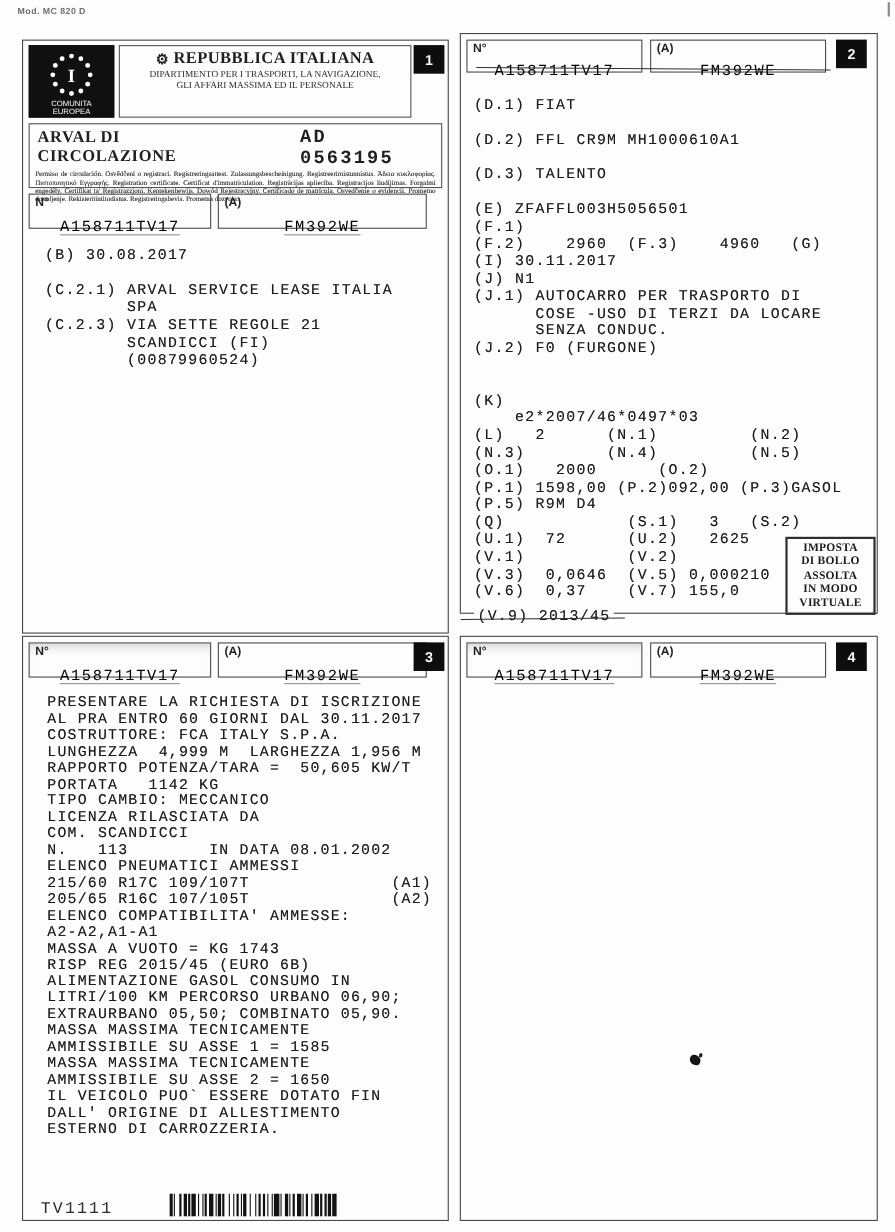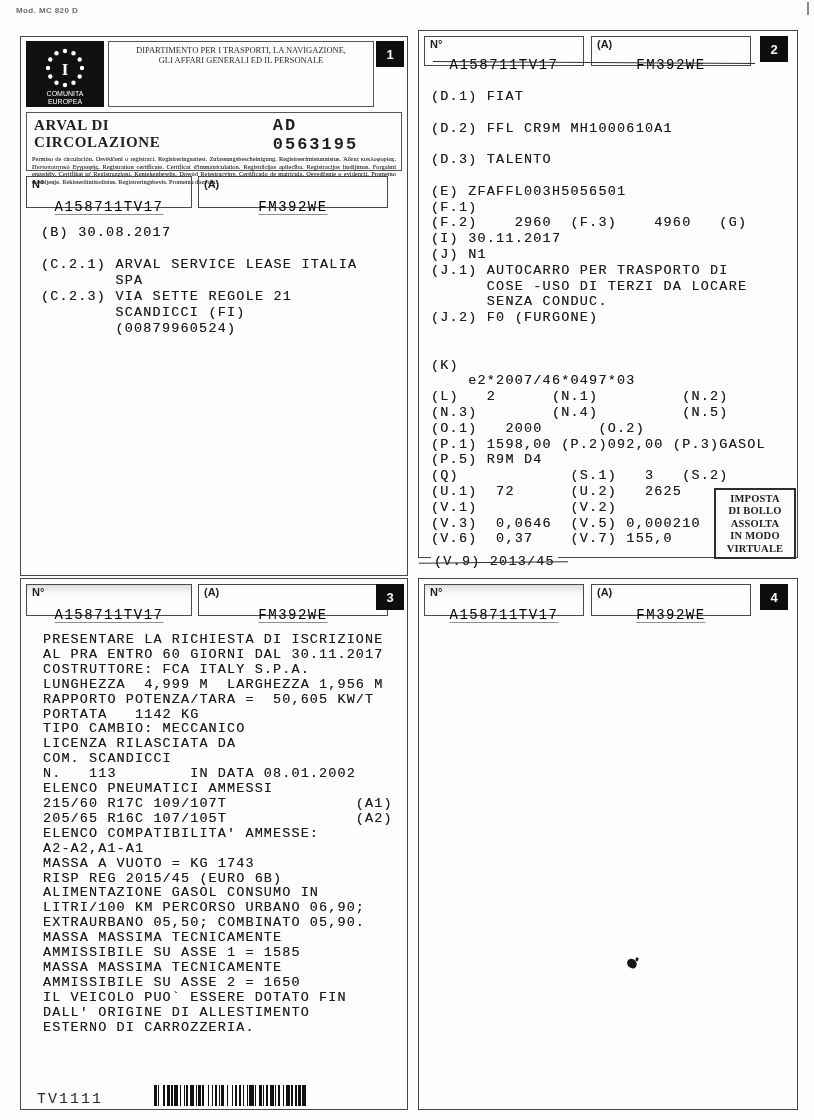--- a/index.html
+++ b/index.html
@@ -108,22 +108,25 @@
           <circle cx="39" cy="10" r="2.2" fill="#fff"></circle>
         <circle cx="47.5" cy="12.3" r="2.2" fill="#fff"></circle>
           <circle cx="53.7" cy="18.5" r="2.2" fill="#fff"></circle>
         <text x="39" y="33.5" text-anchor="middle" fill="#fff" font-family="Liberation Serif, serif" font-size="17" font-weight="bold">I</text>
         <text x="39" y="55" text-anchor="middle" fill="#fff" font-family="Liberation Sans, sans-serif" font-size="7">COMUNITA</text>
         <text x="39" y="63" text-anchor="middle" fill="#fff" font-family="Liberation Sans, sans-serif" font-size="7">EUROPEA</text>
       </svg>
     </div>
 
     <div class="gov-box">
+      <div class="gov-rep">
+        <span class="gov-emblem">⚙</span><span>REPUBBLICA ITALIANA</span>
+      </div>
       <div class="gov-dep">DIPARTIMENTO PER I TRASPORTI, LA NAVIGAZIONE,</div>
-      <div class="gov-dep">GLI AFFARI GENERALI ED IL PERSONALE</div>
+      <div class="gov-dep">GLI AFFARI MASSIMA ED IL PERSONALE</div>
     </div>
 
     <div class="tag" style="left:355px;top:4px;">1</div>
 
     <div class="carta-box">
       <div class="carta-row">
         <span class="carta-title">ARVAL DI CIRCOLAZIONE</span>
         <span class="carta-serial mono">AD 0563195</span>
       </div>
       <div class="translations">Permiso de circulación. Osvědčení o registraci. Registreringsattest. Zulassungsbescheinigung. Registreerimistunnistus. Άδεια κυκλοφορίας. Πιστοποιητικό Εγγραφής. Registration certificate. Certificat d'immatriculation. Registrācijas apliecība. Registracijos liudijimas. Forgalmi engedély. Certifikat ta' Registrazzjoni. Kentekenbewijs. Dowód Rejestracyjny. Certificado de matrícula. Osvedčenie o evidencii. Prometno dovoljenje. Rekisteröintitodistus. Registreringsbevis. Prometna dozvola.</div>

